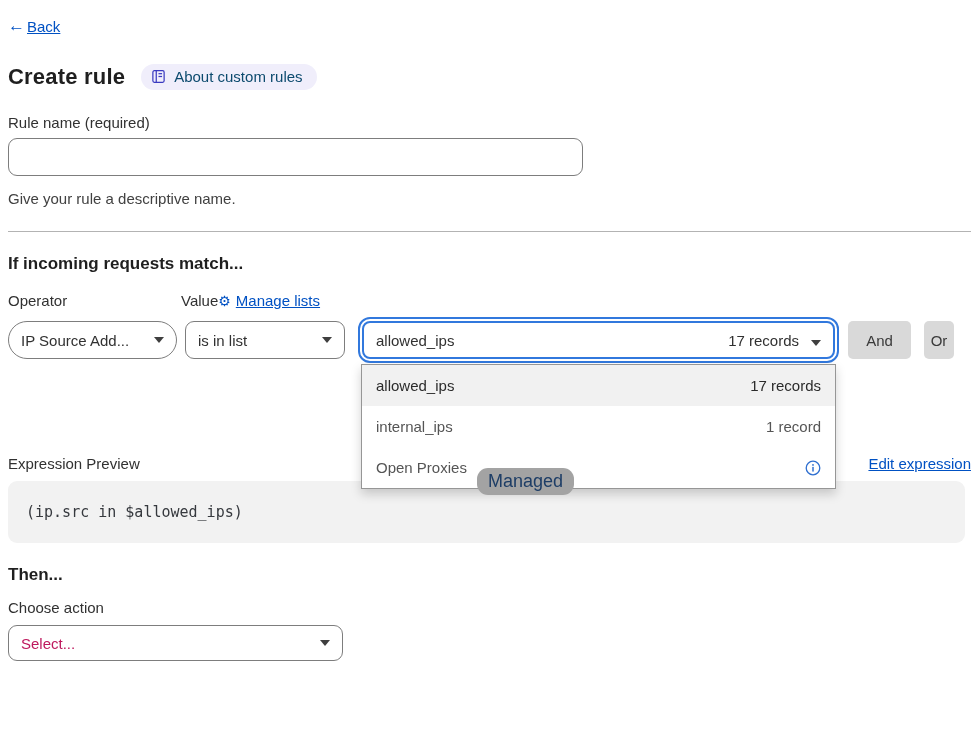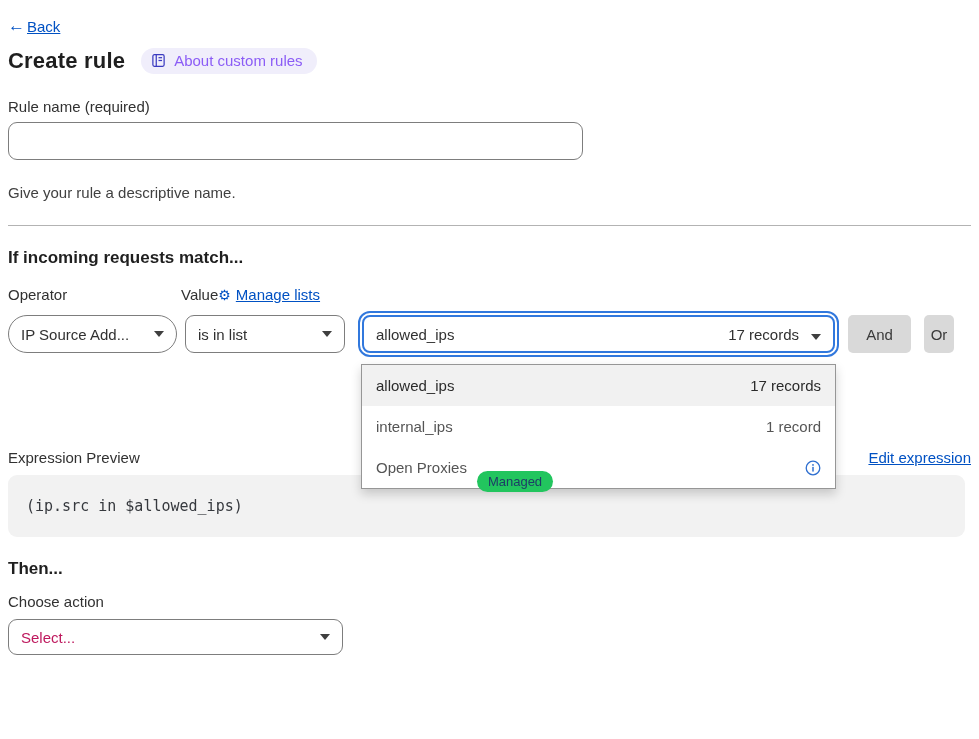--- a/index.html
+++ b/index.html
@@ -11,37 +11,37 @@
     position:relative; overflow:hidden;
   }
   .page { position:relative; width:979px; height:739px; padding:16px 8px 0 8px; }
 
   
   .back-link { display:inline-flex; align-items:center; gap:2px; color:#0051c3; cursor:pointer; }
   .back-link .arrow { font-size:17px; text-decoration:none; }
   .back-link .back-text { text-decoration:underline; }
 
   
-  .title-row { display:flex; align-items:center; gap:16px; margin-top:12px; }
+  .title-row { display:flex; align-items:center; gap:16px; margin-top:28px; }
   .page-title { font-size:22px; font-weight:700; color:#1f1f1f; letter-spacing:.2px; }
   .about-badge {
     display:inline-flex; align-items:center; gap:8px;
-    background:#f0eefb; color:#8b5cf6;
+    background:#f0eefb; color:#0c4a6e;
     padding:4px 14px 5px 10px; border-radius:14px; font-size:15px; cursor:pointer;
   }
   .about-badge svg { display:block; }
 
   
   .field-label { display:block; margin-top:24px; color:#313131; }
   .rule-name-input {
     display:block; margin-top:7px; width:575px; height:38px;
     border:1px solid #7d7d7d; border-radius:9px; padding:0 12px;
     font-family:inherit; font-size:15px; color:#313131; outline:none; background:#fff;
   }
-  .helper-text { margin-top:24px; color:#414141; }
+  .helper-text { margin-top:14px; color:#414141; }
 
   .divider { border:none; border-top:1px solid #b3b3b3; margin-top:24px; }
 
   .section-heading { margin-top:22px; font-size:17px; font-weight:700; color:#1f1f1f; }
 
   
   .cond-labels { display:flex; margin-top:18px; align-items:flex-end; }
   .cond-labels .lab-field { width:177px; }
   .cond-labels .lab-operator { width:173px; }
   .cond-labels .lab-value { width:482px; display:flex; align-items:center; }
@@ -85,21 +85,21 @@
     background:#fff; border:1px solid #969696;
     box-shadow:0 5px 10px rgba(0,0,0,.18); z-index:10;
   }
   .dd-row {
     height:41px; display:flex; align-items:center; justify-content:space-between;
     padding:0 14px; cursor:pointer; color:#555555;
   }
   .dd-row.selected { background:#f1f1f1; color:#2b2b2b; }
   .dd-row .dd-left { display:flex; align-items:center; gap:10px; }
   .managed-badge {
-    background:#22c55e; color:#1d3d66; font-size:13px;
+    background:#a3a3a3; color:#1d3d66; font-size:18px;
     padding:3px 11px; border-radius:11px;margin-top:28px;
   }
   .info-icon { display:flex; cursor:pointer; }
 
   
   .expr-head { display:flex; justify-content:space-between; align-items:flex-end; margin-top:92px; }
   .edit-expr { color:#0051c3; text-decoration:underline; cursor:pointer; }
   .expr-box {
     margin-top:9px; margin-right:6px; height:62px;
     background:#f2f2f2; border-radius:9px;

